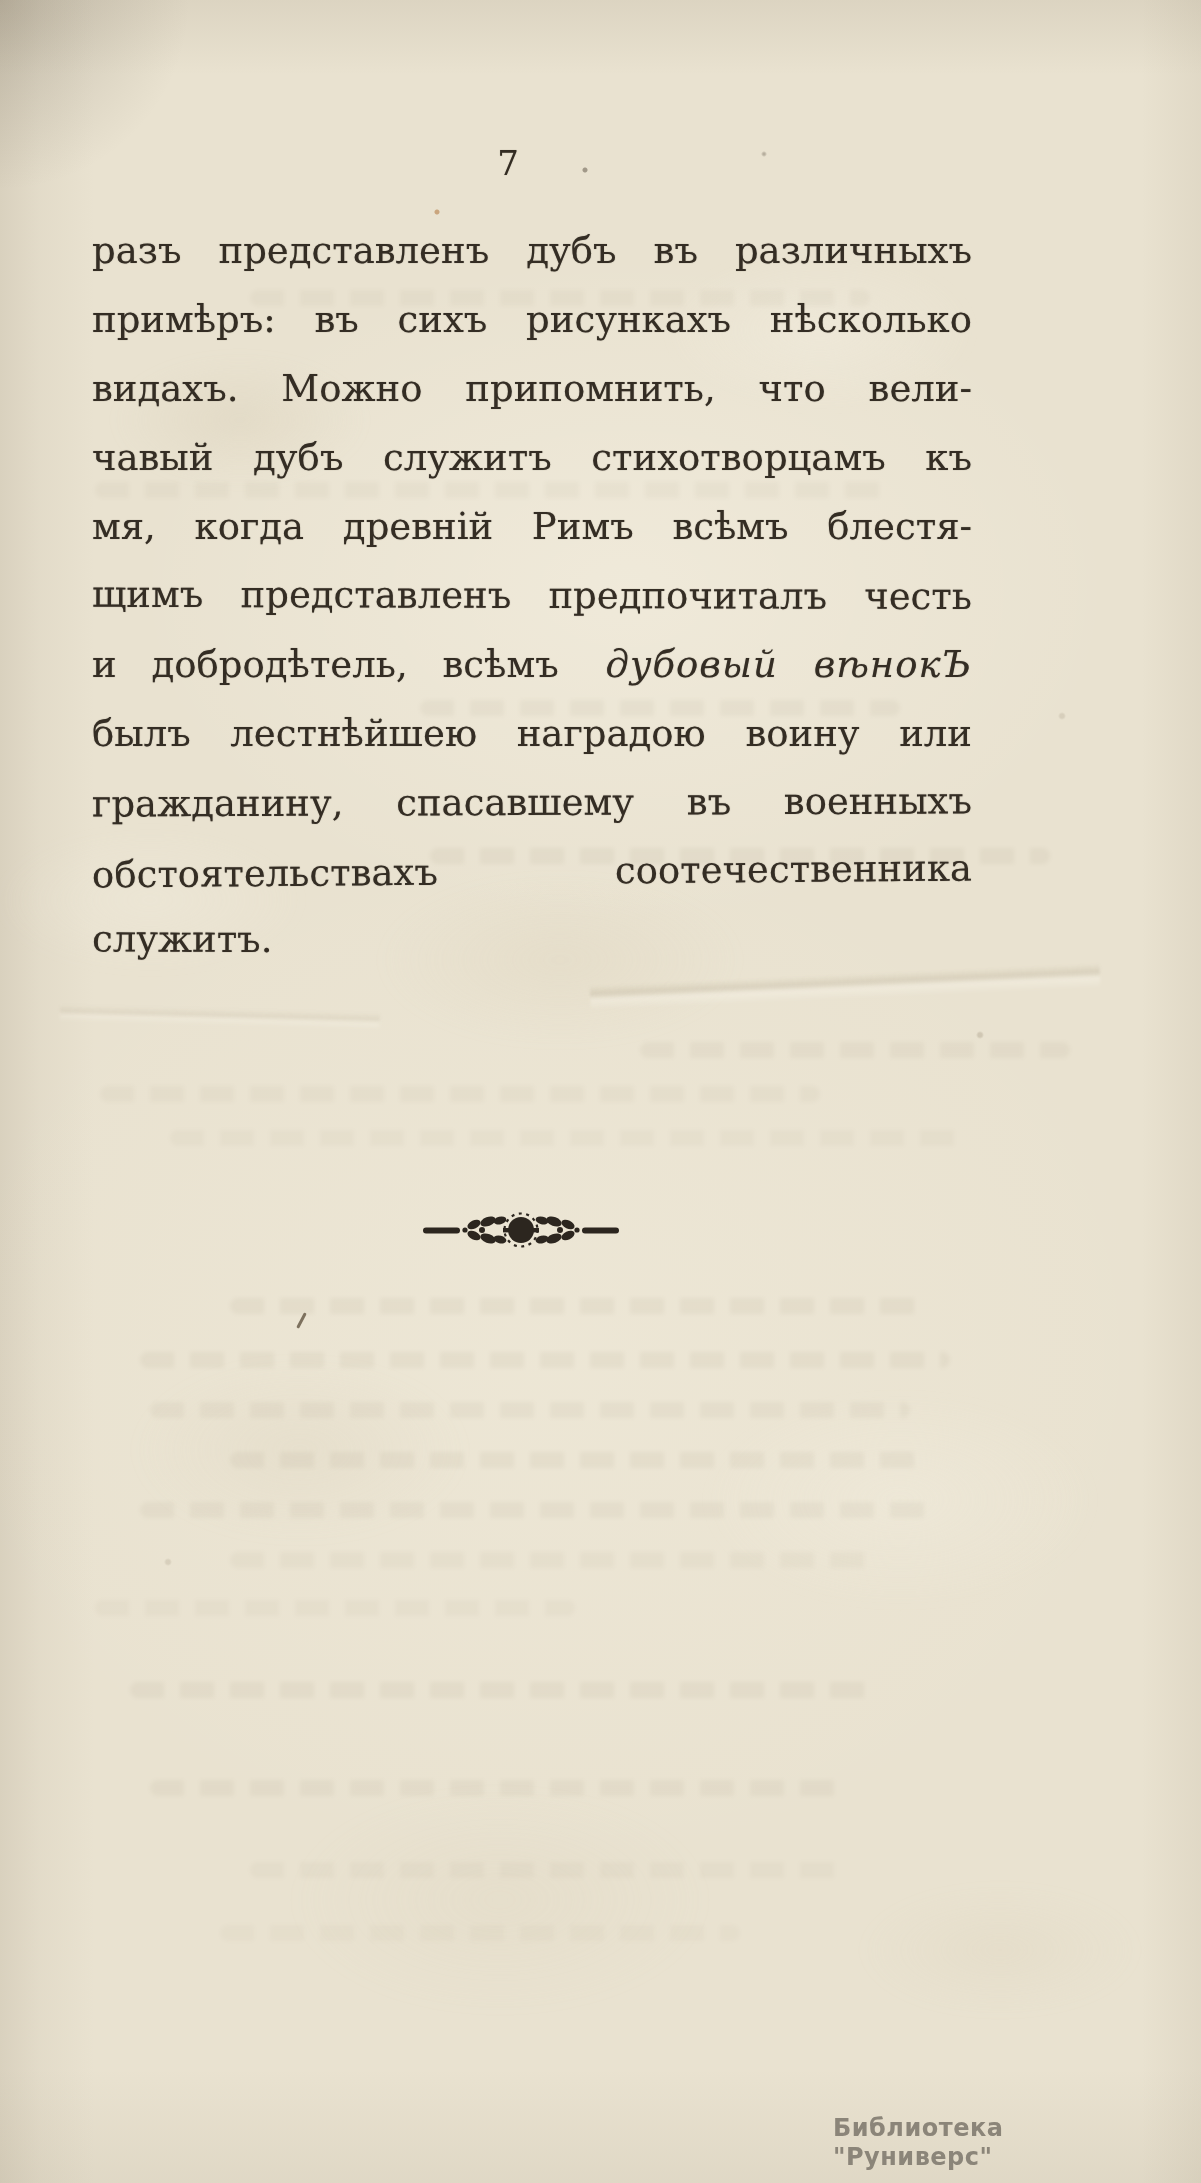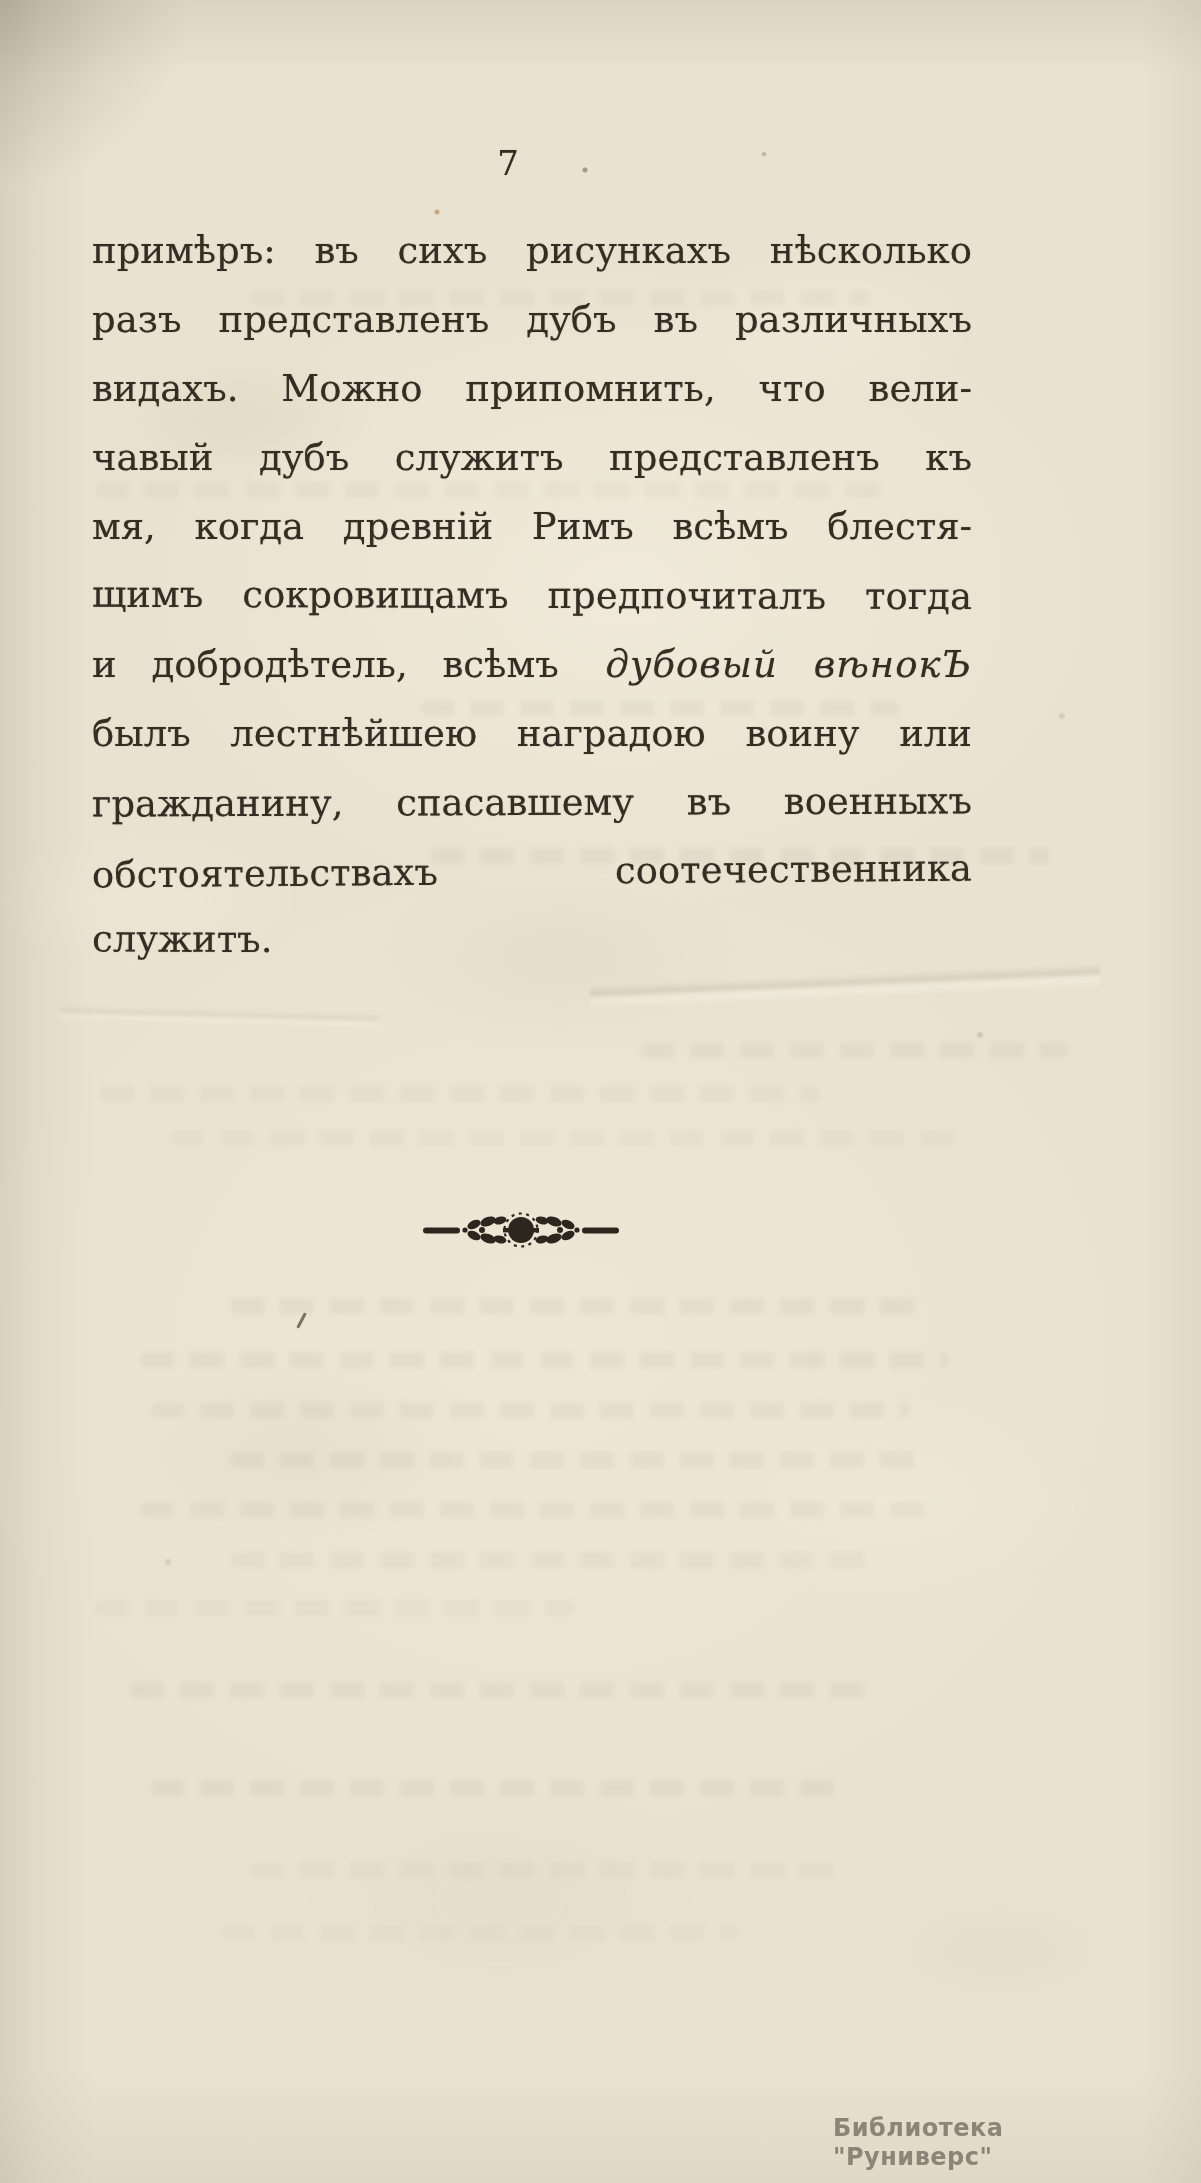--- a/index.html
+++ b/index.html
@@ -118,26 +118,26 @@
 <div class="ghost" style="left:250px;top:1862px;width:600px;opacity:.05"></div>
 <div class="ghost" style="left:220px;top:1925px;width:520px;opacity:.04"></div>
 
 <div class="crease1"></div>
 <div class="crease2"></div>
 <div class="slash-speck"></div>
 
 <div class="page-number">7</div>
 
 <div class="text-block">
+  <div class="line">разъ представленъ дубъ въ различныхъ</div>
   <div class="line">примѣръ: въ сихъ рисункахъ нѣсколько</div>
-  <div class="line">разъ представленъ дубъ въ различныхъ</div>
   <div class="line">видахъ. Можно припомнить, что вели-</div>
-  <div class="line">чавый дубъ служитъ представленъ къ</div>
+  <div class="line">чавый дубъ служитъ стихотворцамъ къ</div>
   <div class="line">мя, когда древній Римъ всѣмъ блестя-</div>
-  <div class="line">щимъ сокровищамъ предпочиталъ тогда</div>
+  <div class="line">щимъ представленъ предпочиталъ честь</div>
   <div class="line"><span>и добродѣтель, всѣмъ </span><span class="italic-phrase">дубовый вѣнокЪ</span></div>
   <div class="line">былъ лестнѣйшею наградою воину или</div>
   <div class="line">гражданину, спасавшему въ военныхъ</div>
   <div class="line">обстоятельствахъ соотечественника</div>
   <div class="line last">служитъ.</div>
 </div>
 
 <svg class="ornament" viewBox="0 0 196 44" xmlns="http://www.w3.org/2000/svg">
   <g fill="#2c261f">
 

